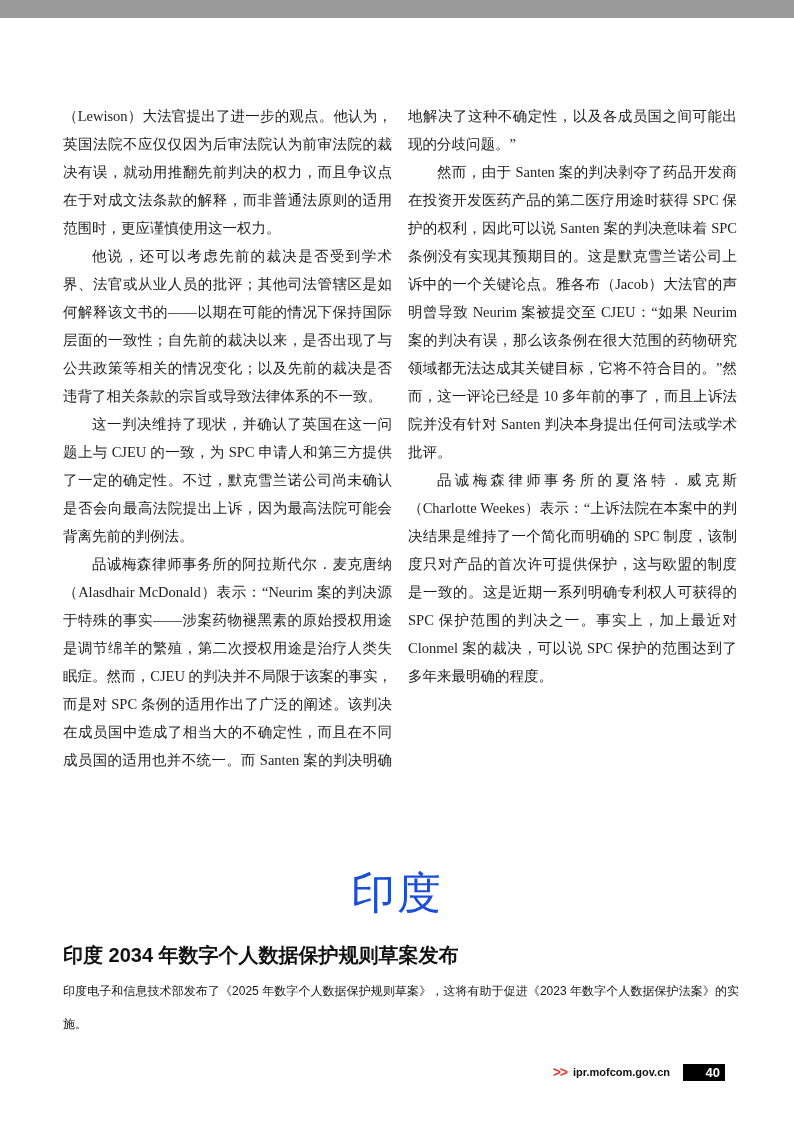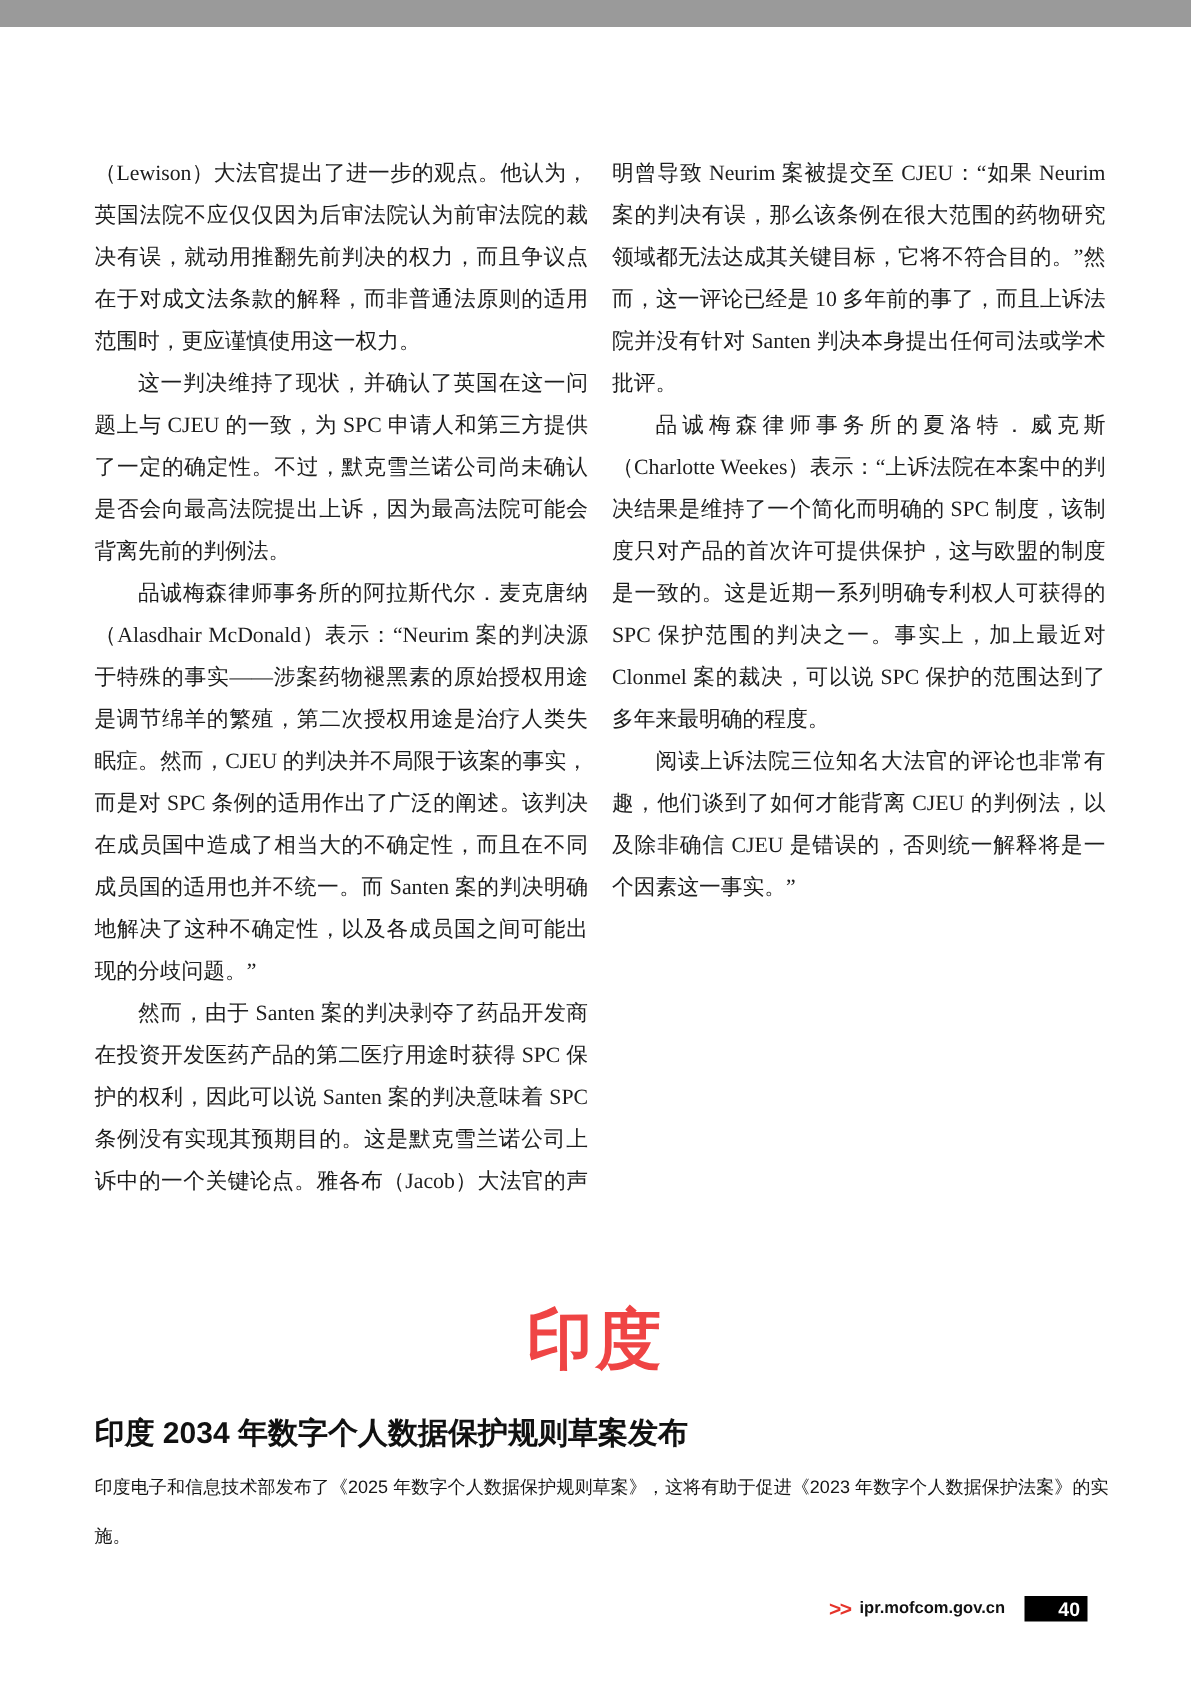--- a/index.html
+++ b/index.html
@@ -33,23 +33,23 @@
   .article p.no-indent { text-indent: 0; }
   
   .section-title {
     position: absolute;
     top: 846px;
     left: 0;
     width: 100%;
     text-align: center;
     font-family: "Liberation Sans", "DejaVu Sans", sans-serif;
     font-size: 44px;
-    font-weight: 700;
+    font-weight: 400;
     letter-spacing: 2px;
-    color: #ef4444;
+    color: #1d4ed8;
   }
   .news-headline {
     position: absolute;
     top: 924px;
     left: 63px;
     width: 674px;
     font-family: "Liberation Sans", "DejaVu Sans", sans-serif;
     font-size: 20px;
     font-weight: 700;
     color: #111111;
@@ -100,25 +100,25 @@
     padding-right: 5px;
   }
 </style>
 </head>
 <body>
 
 <div class="page">
 
   <div class="article">
     <p class="no-indent">（Lewison）大法官提出了进一步的观点。他认为，英国法院不应仅仅因为后审法院认为前审法院的裁决有误，就动用推翻先前判决的权力，而且争议点在于对成文法条款的解释，而非普通法原则的适用范围时，更应谨慎使用这一权力。</p>
+    <p>他说，还可以考虑先前的裁决是否受到学术界、法官或从业人员的批评；其他司法管辖区是如何解释该文书的——以期在可能的情况下保持国际层面的一致性；自先前的裁决以来，是否出现了与公共政策等相关的情况变化；以及先前的裁决是否违背了相关条款的宗旨或导致法律体系的不一致。</p>
     <p>这一判决维持了现状，并确认了英国在这一问题上与 CJEU 的一致，为 SPC 申请人和第三方提供了一定的确定性。不过，默克雪兰诺公司尚未确认是否会向最高法院提出上诉，因为最高法院可能会背离先前的判例法。</p>
     <p>品诚梅森律师事务所的阿拉斯代尔．麦克唐纳（Alasdhair McDonald）表示：“Neurim 案的判决源于特殊的事实——涉案药物褪黑素的原始授权用途是调节绵羊的繁殖，第二次授权用途是治疗人类失眠症。然而，CJEU 的判决并不局限于该案的事实，而是对 SPC 条例的适用作出了广泛的阐述。该判决在成员国中造成了相当大的不确定性，而且在不同成员国的适用也并不统一。而 Santen 案的判决明确地解决了这种不确定性，以及各成员国之间可能出现的分歧问题。”</p>
     <p>然而，由于 Santen 案的判决剥夺了药品开发商在投资开发医药产品的第二医疗用途时获得 SPC 保护的权利，因此可以说 Santen 案的判决意味着 SPC 条例没有实现其预期目的。这是默克雪兰诺公司上诉中的一个关键论点。雅各布（Jacob）大法官的声明曾导致 Neurim 案被提交至 CJEU：“如果 Neurim 案的判决有误，那么该条例在很大范围的药物研究领域都无法达成其关键目标，它将不符合目的。”然而，这一评论已经是 10 多年前的事了，而且上诉法院并没有针对 Santen 判决本身提出任何司法或学术批评。</p>
     <p>品诚梅森律师事务所的夏洛特．威克斯（Charlotte Weekes）表示：“上诉法院在本案中的判决结果是维持了一个简化而明确的 SPC 制度，该制度只对产品的首次许可提供保护，这与欧盟的制度是一致的。这是近期一系列明确专利权人可获得的 SPC 保护范围的判决之一。事实上，加上最近对 Clonmel 案的裁决，可以说 SPC 保护的范围达到了多年来最明确的程度。</p>
-    <p>阅读上诉法院三位知名大法官的评论也非常有趣，他们谈到了如何才能背离 CJEU 的判例法，以及除非确信 CJEU 是错误的，否则统一解释将是一个因素这一事实。”</p>
 
   </div>
 
   <div class="section-title">印度</div>
 
   <div class="news-headline">印度 2034 年数字个人数据保护规则草案发布</div>
 
   <div class="news-summary">印度电子和信息技术部发布了《2025 年数字个人数据保护规则草案》，这将有助于促进《2023 年数字个人数据保护法案》的实施。</div>
 
   <div class="footer">

